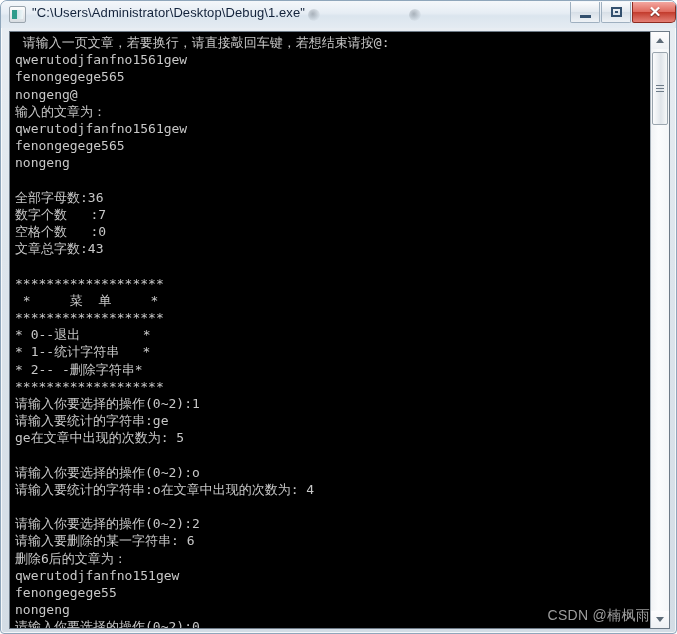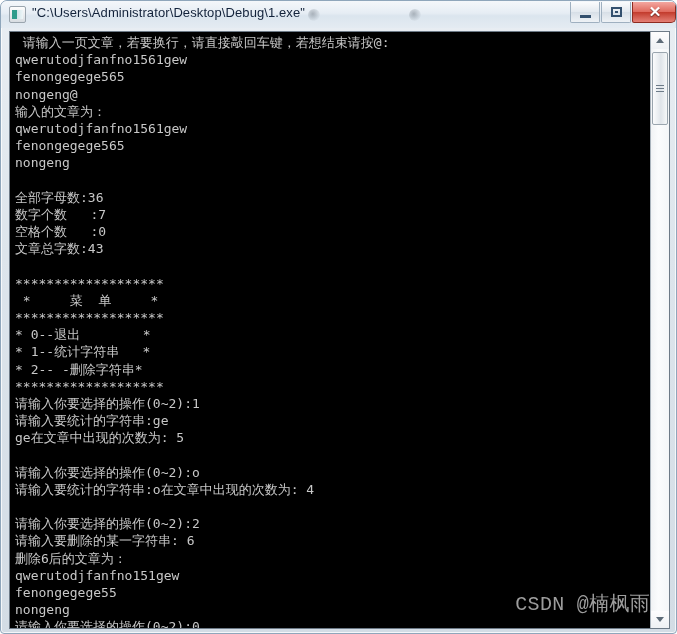--- a/index.html
+++ b/index.html
@@ -201,23 +201,23 @@
     position: absolute;
     left: 3px; top: 32px;
     width: 8px; height: 7px;
     background: repeating-linear-gradient(to bottom, #6d7b88 0 1px, transparent 1px 3px);
   }
 
   
   #watermark {
     position: absolute;
     right: 26px;
-    bottom: 16px;
-    font-family: Liberation Mono, monospace;
-    font-size: 20px;
+    bottom: 8px;
+    font-family: Liberation Sans, sans-serif;
+    font-size: 14px;
     color: #9d9d9d;
     white-space: nowrap;
     letter-spacing: 0.3px;
   }
 </style>
 </head>
 <body>
 
 <div id="window">
 

